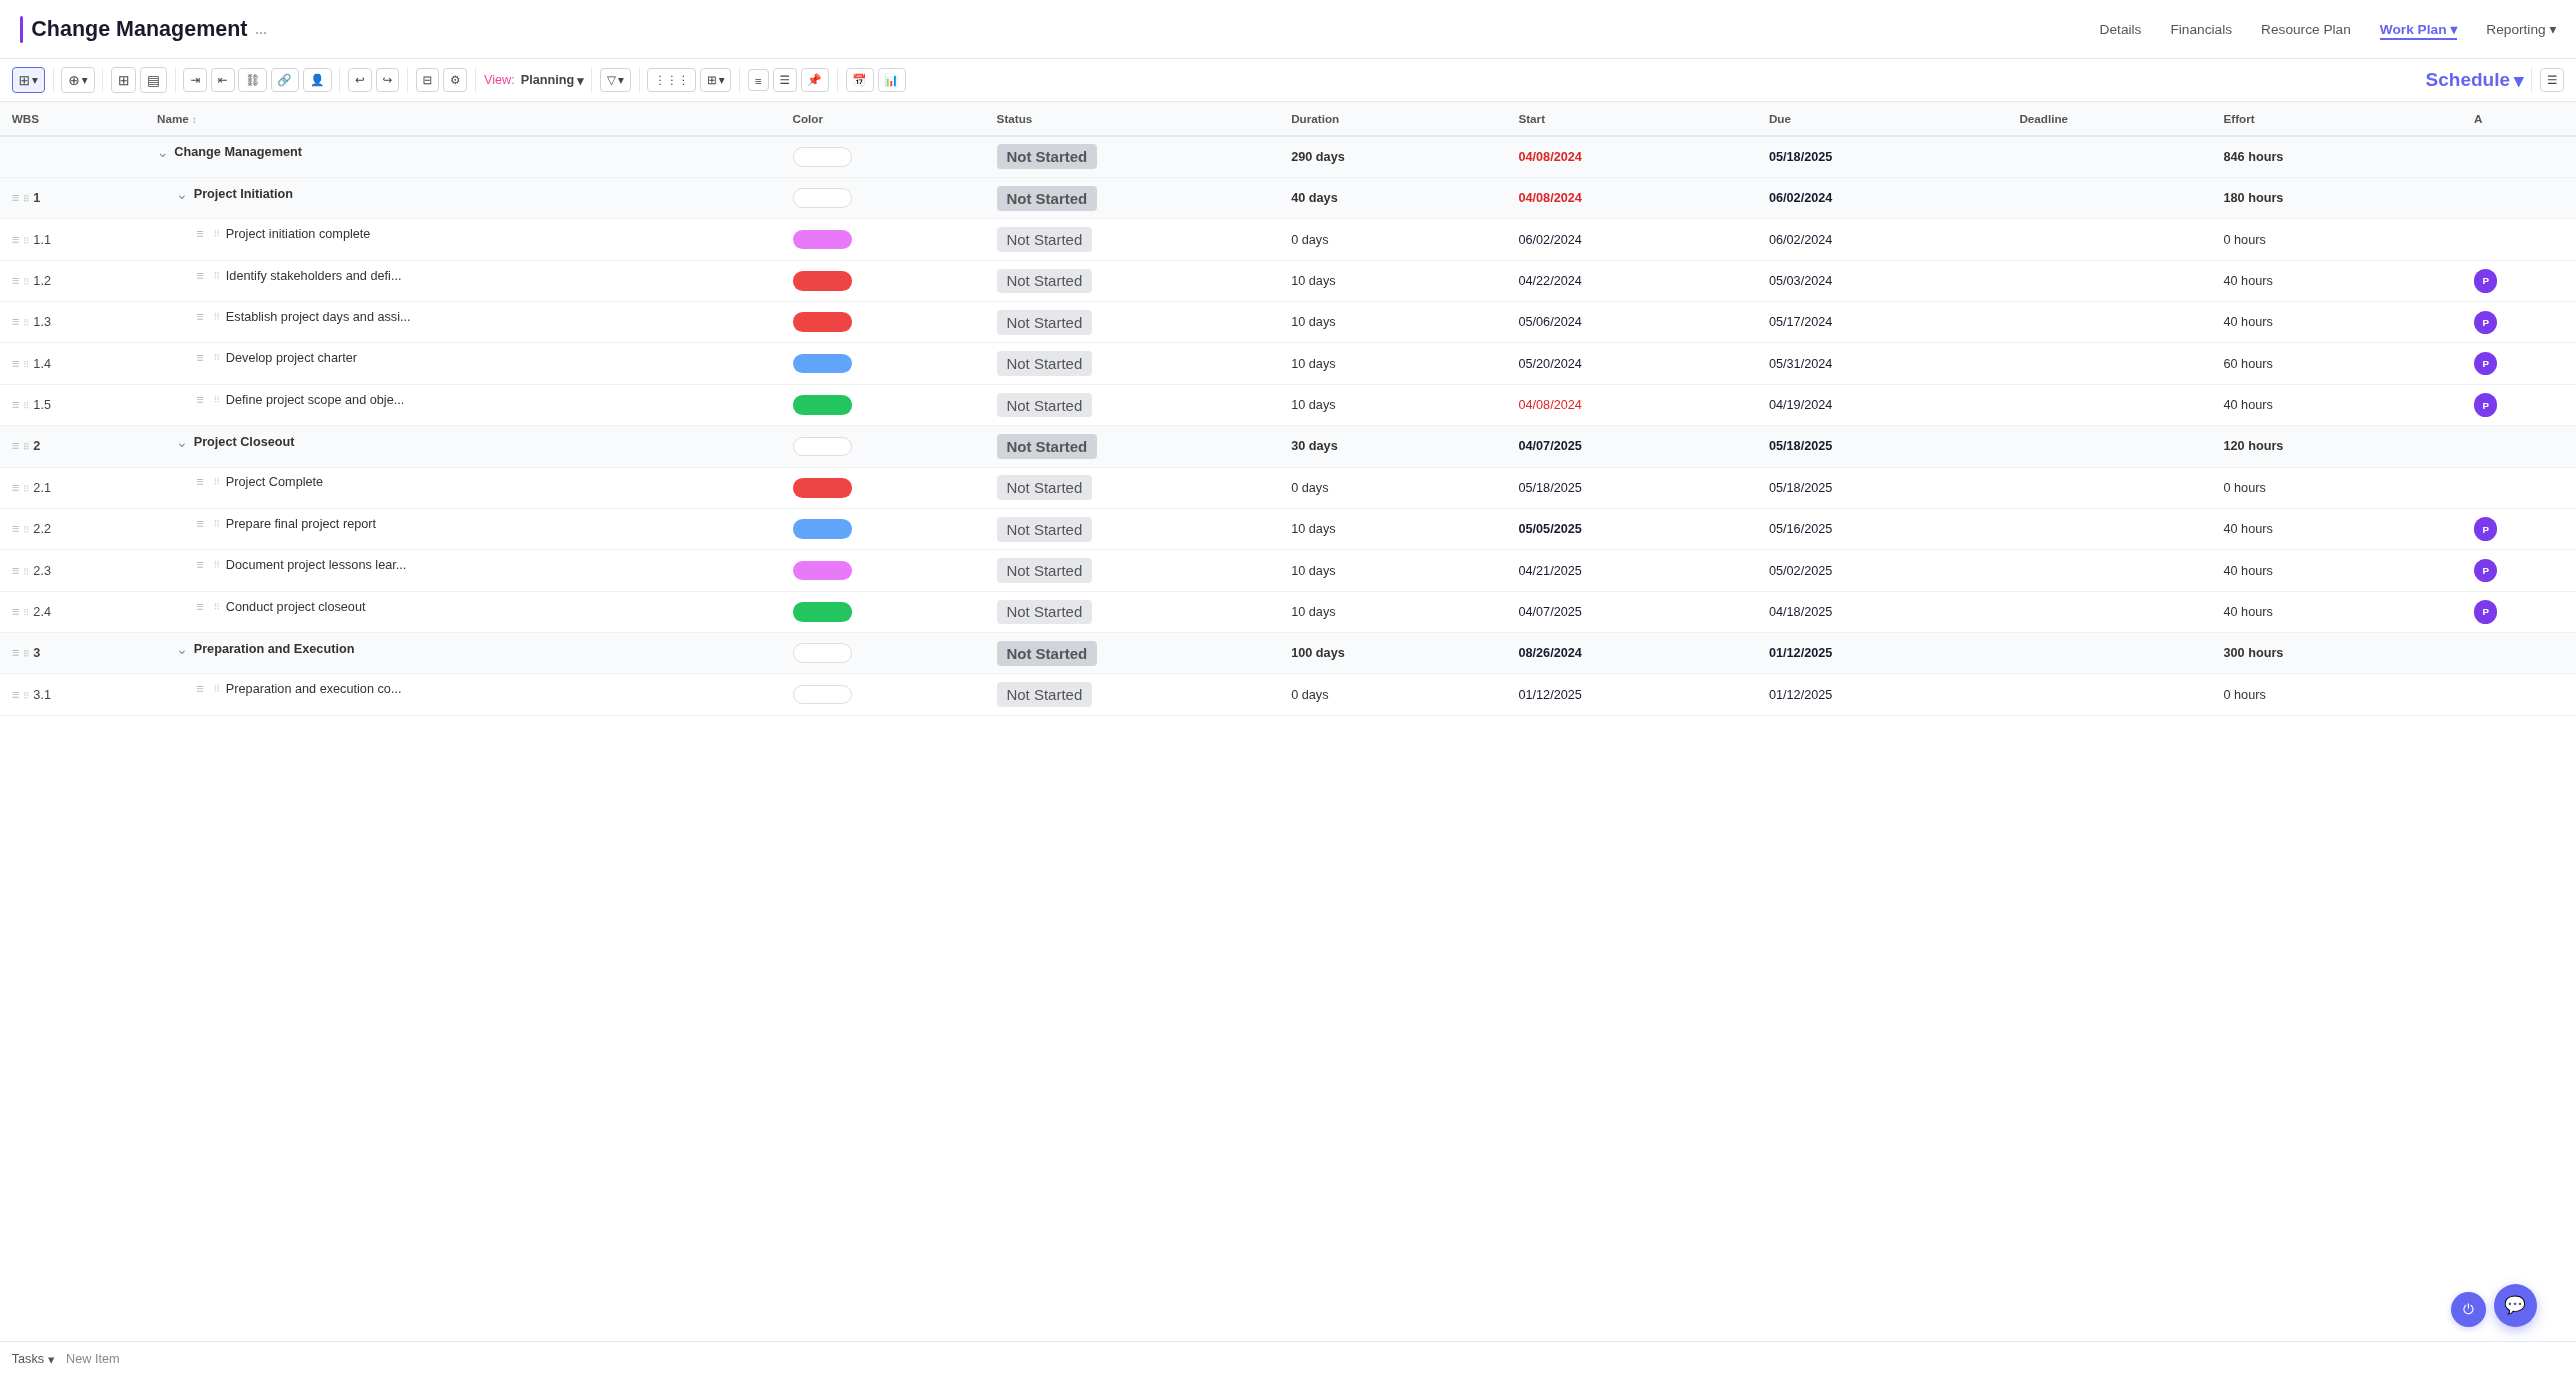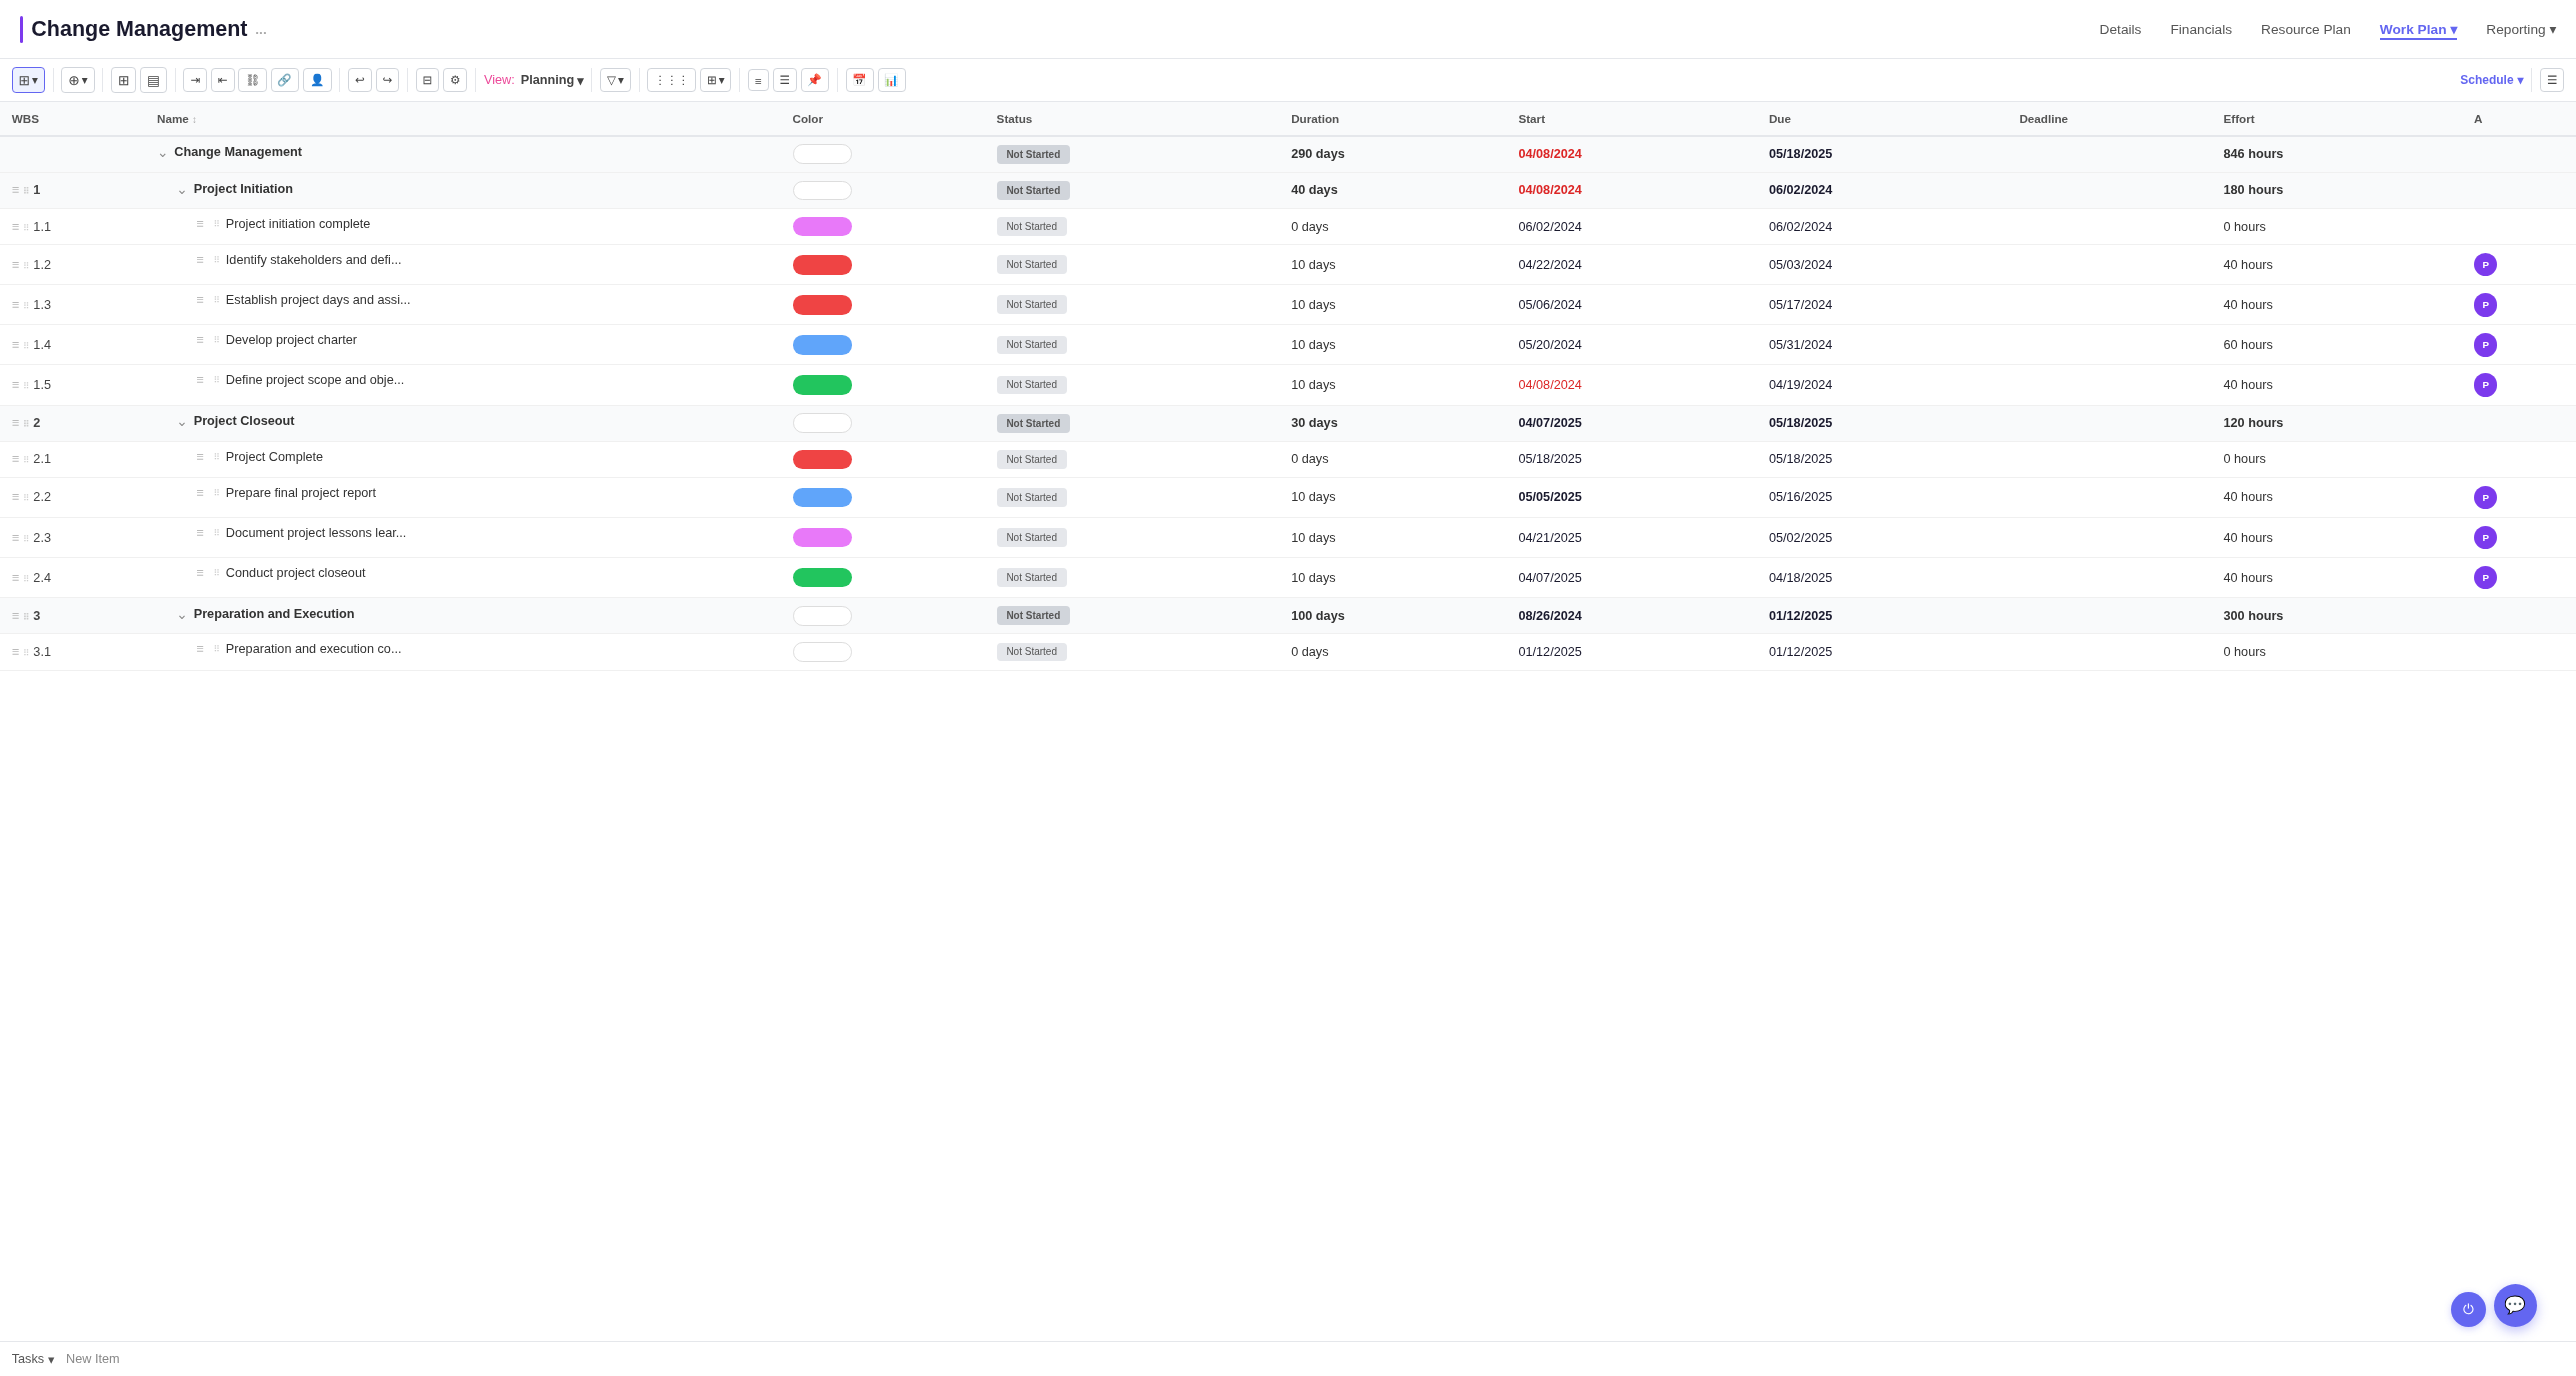--- a/index.html
+++ b/index.html
@@ -43,21 +43,21 @@
     .toolbar-btn-icon { font-size: 13.7px; }
     .toolbar-sep { width: 1px; height: 23.5px; background: #e5e7eb; margin: 0 3.9px; }
     .toolbar-spacer { flex: 1; }
     .view-selector {
       display: flex; align-items: center; gap: 5.9px; font-size: 12.7px; color: #444;
     }
     .view-label { color: #ec4899; }
     .view-value { font-weight: 600; display: flex; align-items: center; gap: 2.9px; }
     .schedule-btn {
       display: flex; align-items: center; gap: 3.9px;
-      color: #6366f1; font-weight: 700; font-size: 12px; cursor: pointer;
+      color: #6366f1; font-weight: 700; font-size: 19px; cursor: pointer;
     }
 
     
     .table-container { overflow: auto; height: calc(100vh - 117px); }
     table { width: 100%; border-collapse: collapse; }
     thead th {
       background: #f9fafb; border-bottom: 2px solid #e5e7eb;
       padding: 9.8px 11.7px; text-align: left; font-weight: 600;
       color: #555; font-size: 11.7px; white-space: nowrap;
       position: sticky; top: 0; z-index: 10;
@@ -70,21 +70,21 @@
     .task-name.group { font-weight: 700; }
 
     .color-pill {
       display: inline-block; height: 19.6px; width: 59px; border-radius: 9.8px;
       vertical-align: middle;
     }
     .color-pill.empty { border: 1px solid #ddd; background: #fff; }
 
     .status-badge {
       display: inline-block; padding: 3.9px 9.8px; border-radius: 3.9px;
-      background: #e5e7eb; color: #555; font-size: 10px; font-weight: 500;
+      background: #e5e7eb; color: #555; font-size: 15px; font-weight: 500;
       white-space: nowrap;
     }
     .status-badge.group { background: #d1d5db; font-weight: 700; }
 
     .date-red { color: #dc2626; font-weight: 600; }
     .date-normal { color: #1a1a2e; font-weight: 600; }
     .duration { color: #333; }
     .effort { color: #333; }
     .effort.group { font-weight: 700; }
 

